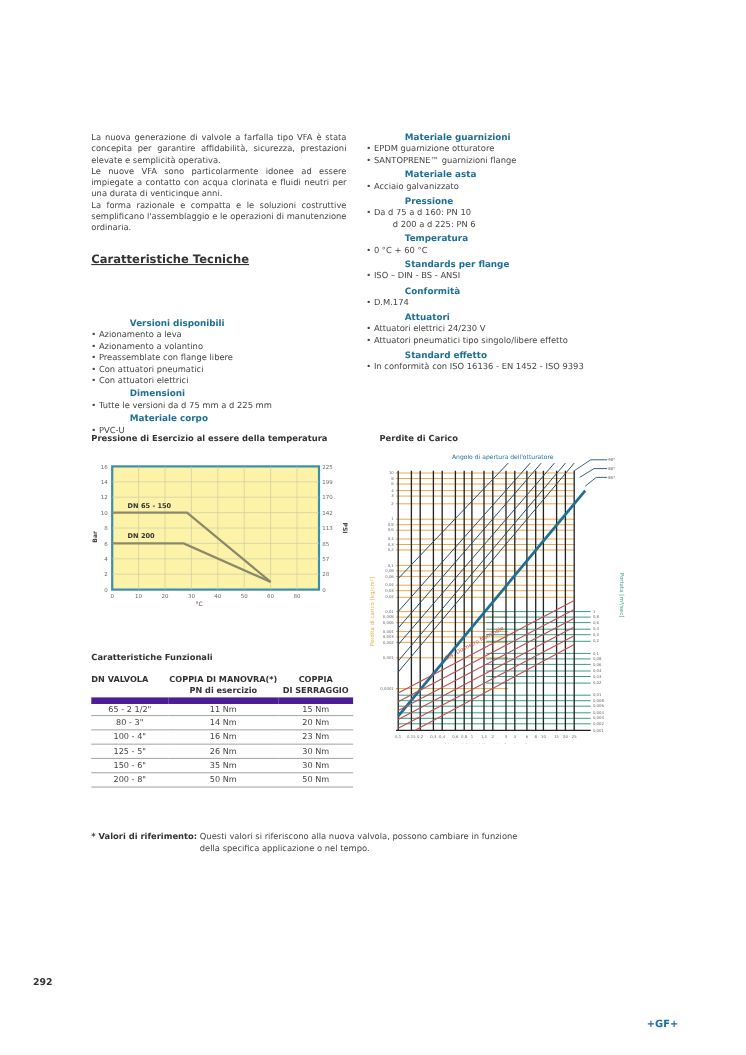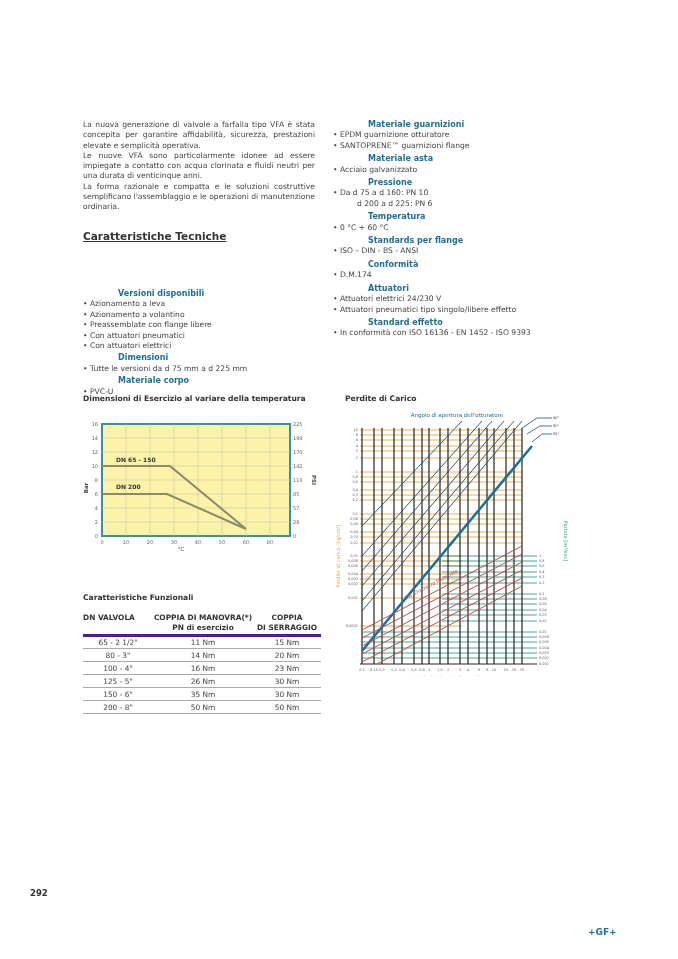--- a/index.html
+++ b/index.html
@@ -17,21 +17,21 @@
   .li { white-space: nowrap; }
   .li.indent { padding-left: 24px; }
   .chart-title { position: absolute; font-size: 7.6px; font-weight: bold; color: #333; }
   .footnote { position: absolute; left: 83px; top: 755px; font-size: 7.6px; line-height: 11px; color: #444; }
   .footnote b { color: #333; }
   .footnote .fn-text { display: inline-block; vertical-align: top; }
   .pagenum { position: absolute; left: 30px; top: 888px; font-size: 8.5px; font-weight: bold; color: #333; }
   .logo { position: absolute; left: 588px; top: 927px; font-size: 9px; font-weight: bold; color: #1d6f95; }
   .tbl-title { position: absolute; left: 83px; top: 593px; font-size: 7.6px; font-weight: bold; color: #333; }
   table.func { position: absolute; left: 83px; top: 613px; width: 238px; border-collapse: collapse; font-size: 7.4px; color: #444; }
-  table.func th { font-weight: bold; color: #333; text-align: center; line-height: 10px; padding-bottom: 1px; border-bottom: 3px solid #4c1d95; vertical-align: top; }
+  table.func th { font-weight: bold; color: #333; text-align: center; line-height: 10px; padding-bottom: 1px; border-bottom: 6px solid #4c1d95; vertical-align: top; }
   table.func th:first-child { text-align: left; }
   table.func td { text-align: center; height: 13px; border-bottom: 1px solid #aaa; }
   svg text { font-family: "DejaVu Sans", sans-serif; }
 </style>
 </head>
 <body>
 
 <div class="page">
 
 
@@ -71,21 +71,21 @@
     <div class="li">• ISO – DIN - BS - ANSI</div>
     <div class="h">Conformità</div>
     <div class="li">• D.M.174</div>
     <div class="h">Attuatori</div>
     <div class="li">• Attuatori elettrici 24/230 V</div>
     <div class="li">• Attuatori pneumatici tipo singolo/libere effetto</div>
     <div class="h">Standard effetto</div>
     <div class="li">• In conformità con ISO 16136 - EN 1452 - ISO 9393</div>
   </div>
 
-  <div class="chart-title" style="left:83px; top:394px;">Dimensioni di Esercizio al variare della temperatura</div>
+  <div class="chart-title" style="left:83px; top:394px;">Pressione di Esercizio al essere della temperatura</div>
   <svg style="position:absolute; left:80px; top:418px;" width="245" height="135" viewBox="0 0 245 135">
     <rect x="22" y="6" width="188" height="112" fill="#fdf3a8" stroke="#3a8fa8" stroke-width="2"></rect>
     <g stroke="#c9c9a8" stroke-width="0.6">
       <line x1="22" y1="20" x2="210" y2="20"></line>
         <line x1="22" y1="34" x2="210" y2="34"></line>
       <line x1="22" y1="48" x2="210" y2="48"></line>
         <line x1="22" y1="62" x2="210" y2="62"></line>
       <line x1="22" y1="76" x2="210" y2="76"></line>
         <line x1="22" y1="90" x2="210" y2="90"></line>
       <line x1="22" y1="104" x2="210" y2="104"></line>
@@ -357,16 +357,20 @@
           <td>30 Nm</td>
         </tr>
       <tr>
           <td>200 - 8"</td>
           <td>50 Nm</td>
           <td>50 Nm</td>
         </tr>
     </tbody>
   </table>
 
+  <div class="footnote">
+    <b>* Valori di riferimento:</b>
+    <span class="fn-text"><span>Questi valori si riferiscono alla nuova valvola, possono cambiare in funzione</span><br><span>della specifica applicazione o nel tempo.</span></span>
+  </div>
 
   <div class="pagenum">292</div>
   <div class="logo">+GF+</div>
 </div>
 
 </body></html>

